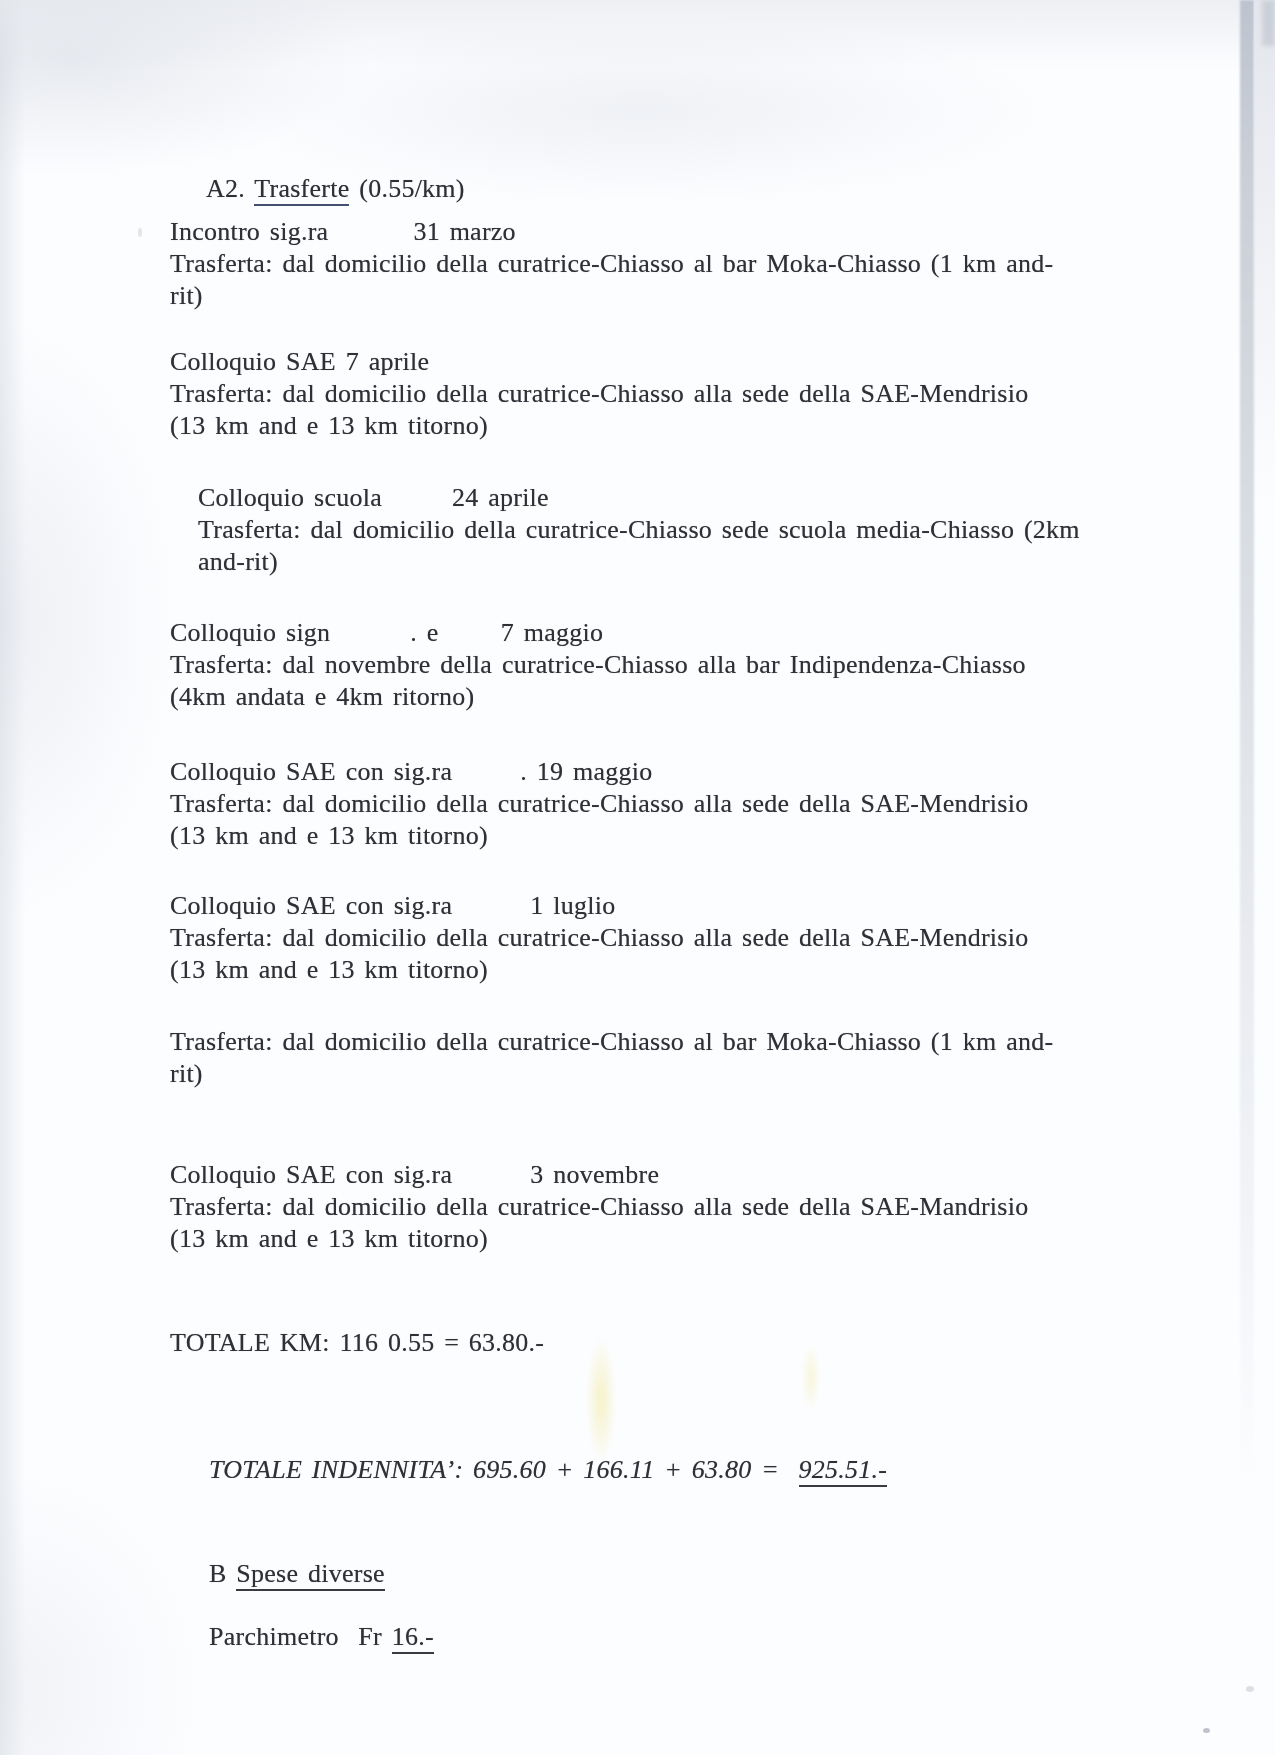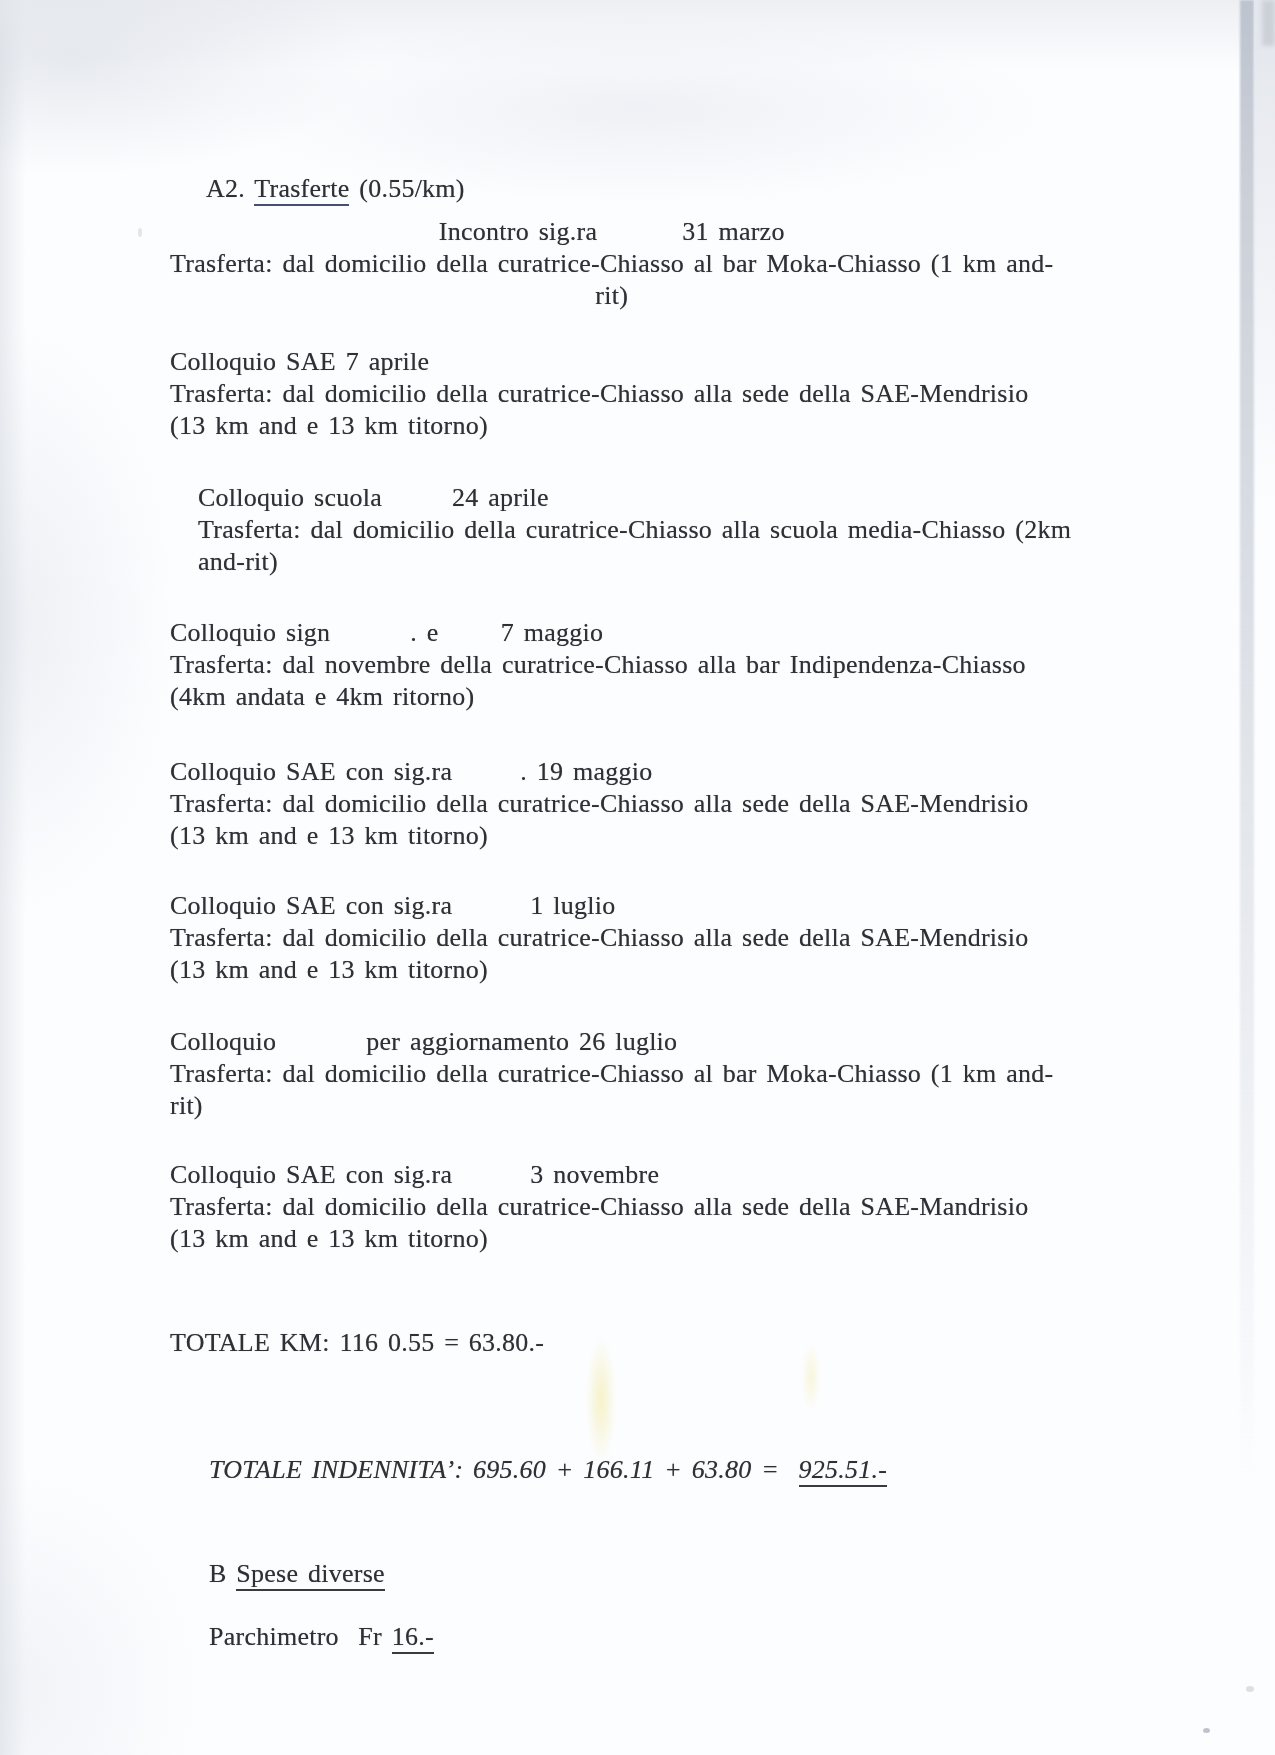--- a/index.html
+++ b/index.html
@@ -62,27 +62,27 @@
   <div class="highlight" style="left:802px;top:1342px;width:18px;height:70px;opacity:.7;"></div>
   <div class="speck" style="left:1203px;top:1728px;width:7px;height:5px;"></div>
   <div class="speck" style="left:1246px;top:1686px;width:8px;height:6px;opacity:.5;"></div>
   <div class="speck" style="left:138px;top:228px;width:4px;height:9px;opacity:.4;"></div>
 
   <div class="line" style="top:141px;left:167px;">
     <span>A2. </span><span class="u-title">Trasferte</span><span> (0.55/km)</span>
   </div>
 
   <div id="entries">
-      <div class="entry" style="top: 216px; text-align: center;"><div class="heading"><span>Incontro sig.ra</span><span class="gap" style="width: 85px;"></span><span>31 marzo</span></div><div class="bodyline">Trasferta: dal domicilio della curatrice-Chiasso al bar Moka-Chiasso (1 km and-</div><div class="bodyline">rit)</div></div>
+      <div class="entry" style="top: 216px;"><div class="heading"><span>Incontro sig.ra</span><span class="gap" style="width: 85px;"></span><span>31 marzo</span></div><div class="bodyline">Trasferta: dal domicilio della curatrice-Chiasso al bar Moka-Chiasso (1 km and-</div><div class="bodyline">rit)</div></div>
       <div class="entry" style="top: 346px;"><div class="heading"><span>Colloquio SAE 7 aprile</span></div><div class="bodyline">Trasferta: dal domicilio della curatrice-Chiasso alla sede della SAE-Mendrisio</div><div class="bodyline">(13 km and e 13 km titorno)</div></div>
-      <div class="entry" style="top: 482px; margin-left: 28px;"><div class="heading"><span>Colloquio scuola</span><span class="gap" style="width: 70px;"></span><span>24 aprile</span></div><div class="bodyline">Trasferta: dal domicilio della curatrice-Chiasso alla scuola media-Chiasso (2km</div><div class="bodyline">and-rit)</div></div>
+      <div class="entry" style="top: 482px; margin-left: 28px;"><div class="heading"><span>Colloquio scuola</span><span class="gap" style="width: 70px;"></span><span>24 aprile</span></div><div class="bodyline">Trasferta: dal domicilio della curatrice-Chiasso sede scuola media-Chiasso (2km</div><div class="bodyline">and-rit)</div></div>
       <div class="entry" style="top: 617px;"><div class="heading"><span>Colloquio sign</span><span class="gap" style="width: 80px;"></span><span>. e</span><span class="gap" style="width: 62px;"></span><span>7 maggio</span></div><div class="bodyline">Trasferta: dal novembre della curatrice-Chiasso alla bar Indipendenza-Chiasso</div><div class="bodyline">(4km andata e 4km ritorno)</div></div>
       <div class="entry" style="top: 756px;"><div class="heading"><span>Colloquio SAE con sig.ra</span><span class="gap" style="width: 68px;"></span><span>. 19 maggio</span></div><div class="bodyline">Trasferta: dal domicilio della curatrice-Chiasso alla sede della SAE-Mendrisio</div><div class="bodyline">(13 km and e 13 km titorno)</div></div>
       <div class="entry" style="top: 890px;"><div class="heading"><span>Colloquio SAE con sig.ra</span><span class="gap" style="width: 78px;"></span><span>1 luglio</span></div><div class="bodyline">Trasferta: dal domicilio della curatrice-Chiasso alla sede della SAE-Mendrisio</div><div class="bodyline">(13 km and e 13 km titorno)</div></div>
-      <div class="entry" style="top: 1026px;"><div class="heading"><span>Colloquio</span><span class="gap" style="width: 90px;"></span><span>per aggiornamento 26 luglio</span></div><div class="bodyline">Trasferta: dal domicilio della curatrice-Chiasso al bar Moka-Chiasso (1 km and-</div><div class="bodyline">rit)</div></div>
+      <div class="entry" style="top: 1026px;"><div class="bodyline">Trasferta: dal domicilio della curatrice-Chiasso al bar Moka-Chiasso (1 km and-</div><div class="bodyline">rit)</div></div>
       <div class="entry" style="top: 1159px;"><div class="heading"><span>Colloquio SAE con sig.ra</span><span class="gap" style="width: 78px;"></span><span>3 novembre</span></div><div class="bodyline">Trasferta: dal domicilio della curatrice-Chiasso alla sede della SAE-Mandrisio</div><div class="bodyline">(13 km and e 13 km titorno)</div></div>
     </div>
 
   <div class="line" style="top:1327px;">TOTALE KM: 116 0.55 = 63.80.-</div>
 
   <div class="line" style="top:1422px;font-style:italic;">
     <span>TOTALE INDENNITA’: 695.60 + 166.11 + 63.80 =  </span><span class="u-ink">925.51.-</span>
   </div>
 
   <div class="line" style="top:1526px;">

